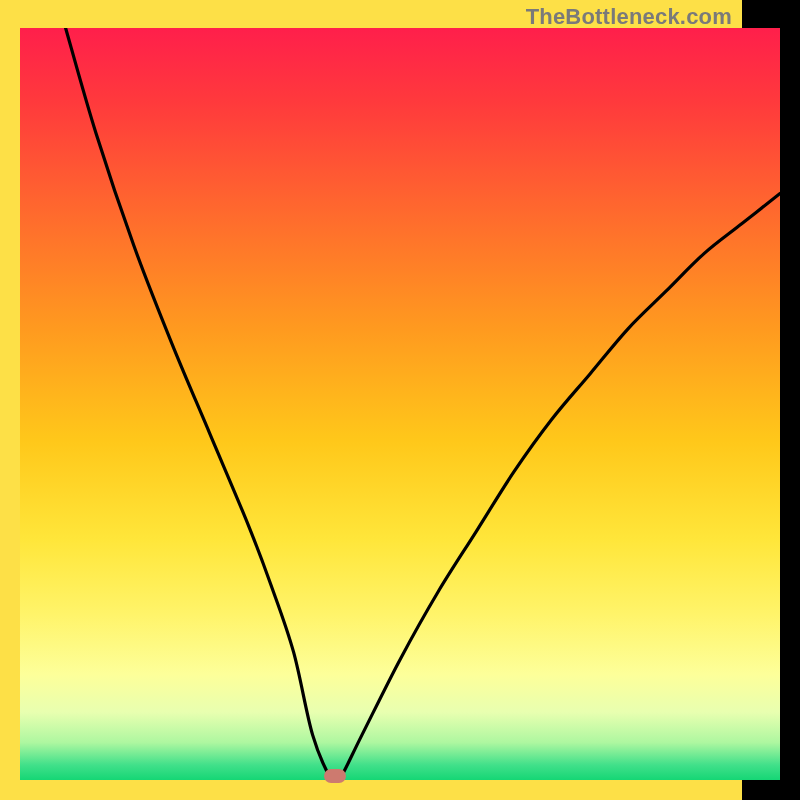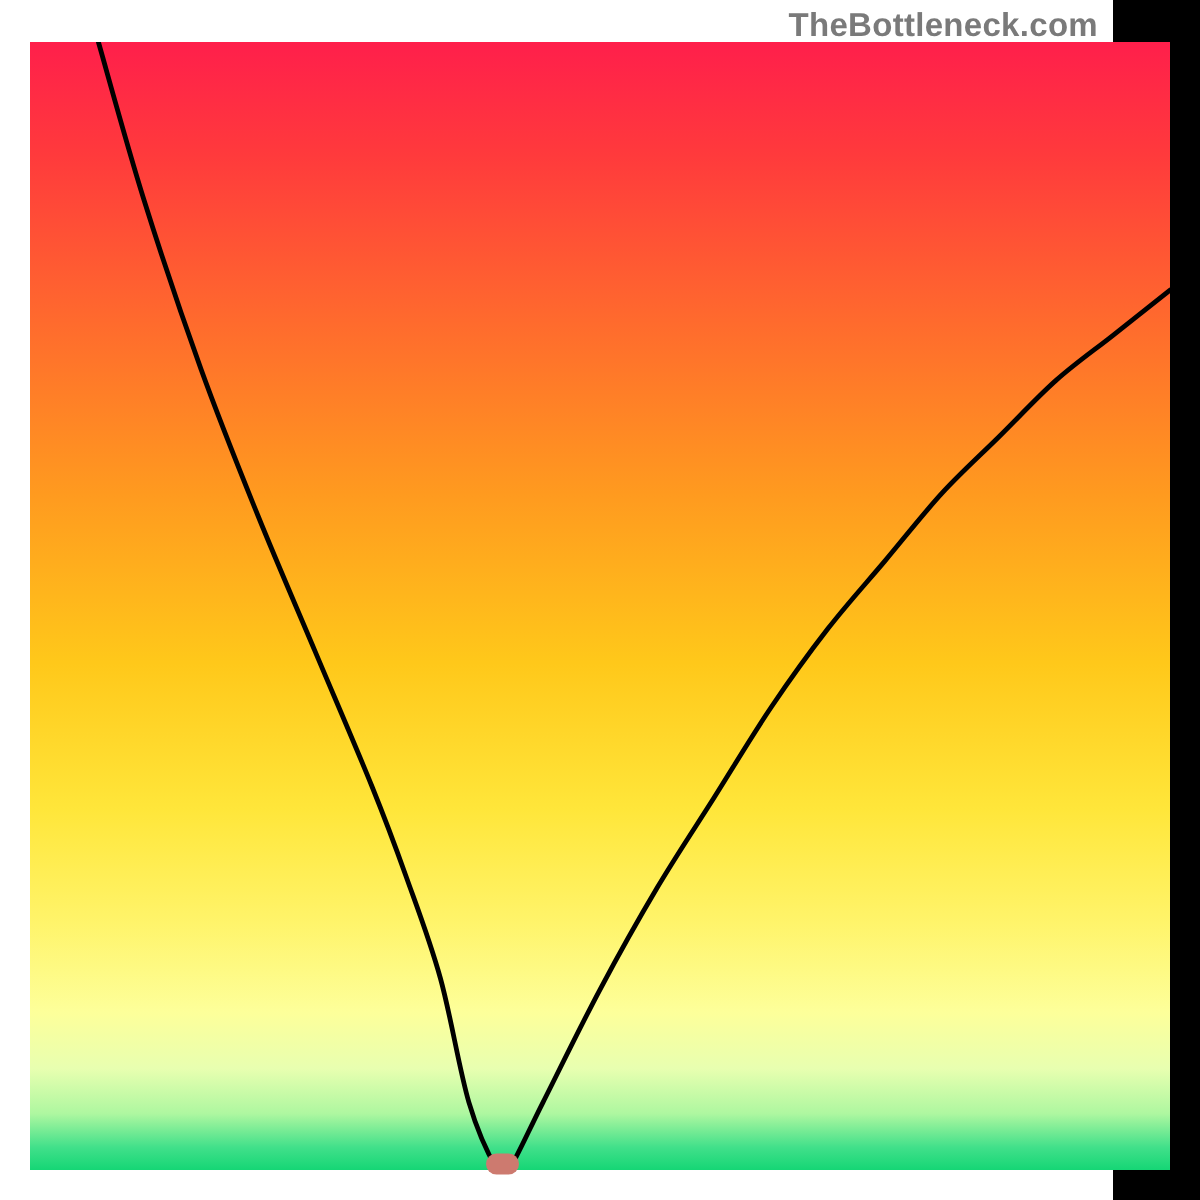--- a/index.html
+++ b/index.html
@@ -8,21 +8,21 @@
     width: 800px;
     height: 800px;
     overflow: hidden;
     background: #000;
     font-family: Arial, Helvetica, sans-serif;
   }
   .frame {
     position: relative;
     width: 742px;
     height: 800px;
-    background: #ffffff;
+    background: #fde047;
     text-decoration: underline;
   }
   .watermark {
     position: absolute;
     top: 4px;
     right: 10px;
     color: #7a7a7a;
     font-size: 22px;
     font-weight: 600;
     letter-spacing: 0.2px;

